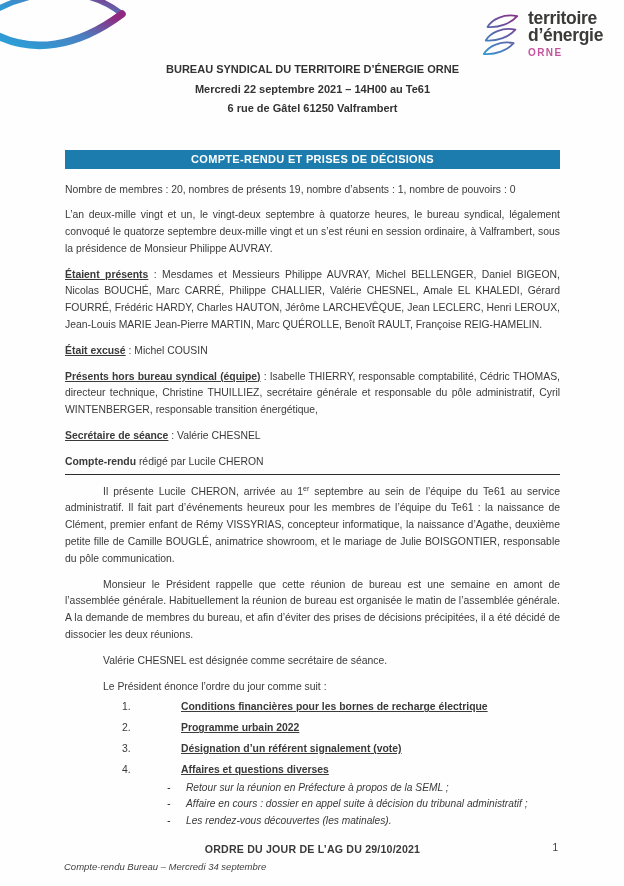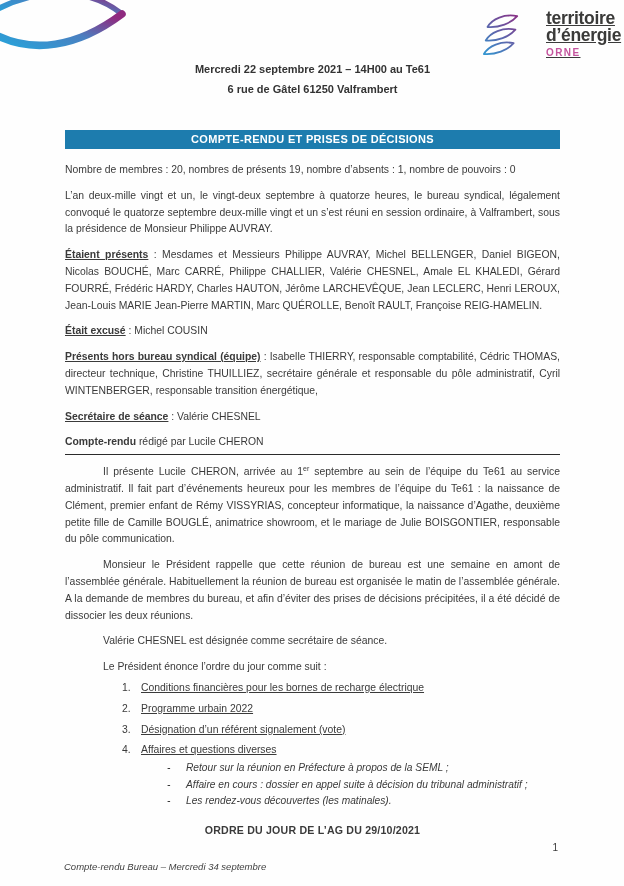--- a/index.html
+++ b/index.html
@@ -15,21 +15,21 @@
     position:relative;
     width:624px;height:886px;
     margin:0 auto;
     background:#fefefe;
     overflow:hidden;
     font-family:"Liberation Sans","DejaVu Sans",sans-serif;
     color:var(--text);
   }
   
   .corner-leaf{position:absolute;top:0;left:0;width:128px;height:58px;}
-  .brand{position:absolute;top:10px;left:483px;display:flex;align-items:flex-start;gap:27px;text-decoration:underline;}
+  .brand{position:absolute;top:10px;left:483px;display:flex;align-items:flex-start;gap:9px;}
   .brand-icon{width:36px;height:48px;margin-top:2px;}
   .brand-line{font-size:17.5px;font-weight:bold;color:#3a3a39;line-height:16.5px;letter-spacing:-0.3px;}
   .brand-region{font-size:10px;font-weight:bold;color:var(--region_pink);letter-spacing:1.4px;margin-top:4px;}
   
   .content{position:absolute;left:65px;top:60px;width:495px;}
   .title-block{text-align:center;font-weight:bold;font-size:11px;line-height:19.5px;color:#333;}
   .banner{
     margin-top:31px;background:var(--banner_blue);color:#fff;
     text-align:center;font-weight:bold;font-size:11px;
     padding:3px 0 4px;letter-spacing:0.3px;
@@ -39,21 +39,21 @@
   .para{margin-top:9px;text-align:justify;}
   .indent{text-indent:38px;}
   .label-bu{font-weight:bold;text-decoration:underline;}
   .label-b{font-weight:bold;}
   .rule{border-bottom:1.6px solid var(--rule);margin-top:3px;}
   sup{font-size:7px;line-height:0;}
   
   .agenda{margin-top:3px;}
   .agenda-item{display:flex;margin-top:4px;padding-left:57px;font-size:10.4px;line-height:16.8px;}
   .agenda-num{width:19px;flex:none;}
-  .agenda-label{font-weight:normal;text-decoration:underline;}
+  .agenda-label{font-weight:bold;text-decoration:underline;margin-left:40px;}
   .sub-item{display:flex;padding-left:102px;font-style:italic;font-size:10.2px;line-height:15.5px;margin-top:1px;}
   .sub-dash{width:19px;flex:none;}
   .closing{text-align:center;font-weight:bold;font-size:10.6px;margin-top:15px;letter-spacing:0.2px;}
   
   .page-number{position:absolute;right:66px;bottom:33px;font-size:10px;}
   .footer-note{position:absolute;left:64px;bottom:14px;font-size:9.5px;font-style:italic;color:#3f3f3f;}
 </style>
 </head>
 <body>
 
@@ -88,20 +88,21 @@
     <div class="brand-text">
       <div class="brand-line">territoire</div>
       <div class="brand-line">d’énergie</div>
       <div class="brand-region">ORNE</div>
     </div>
   </div>
 
   <div class="content">
 
     <div class="title-block">
+      <div>BUREAU SYNDICAL DU TERRITOIRE D’ÉNERGIE ORNE</div>
       <div>Mercredi 22 septembre 2021 – 14H00 au Te61</div>
       <div>6 rue de Gâtel 61250 Valframbert</div>
     </div>
 
     <div class="banner">COMPTE-RENDU ET PRISES DE DÉCISIONS</div>
 
     <p class="meta">Nombre de membres : 20, nombres de présents 19, nombre d’absents : 1, nombre de pouvoirs : 0</p>
 
     <p class="para">L’an deux-mille vingt et un, le vingt-deux septembre à quatorze heures, le bureau syndical, légalement convoqué le quatorze septembre deux-mille vingt et un s’est réuni en session ordinaire, à Valframbert, sous la présidence de Monsieur Philippe AUVRAY.</p>
 

